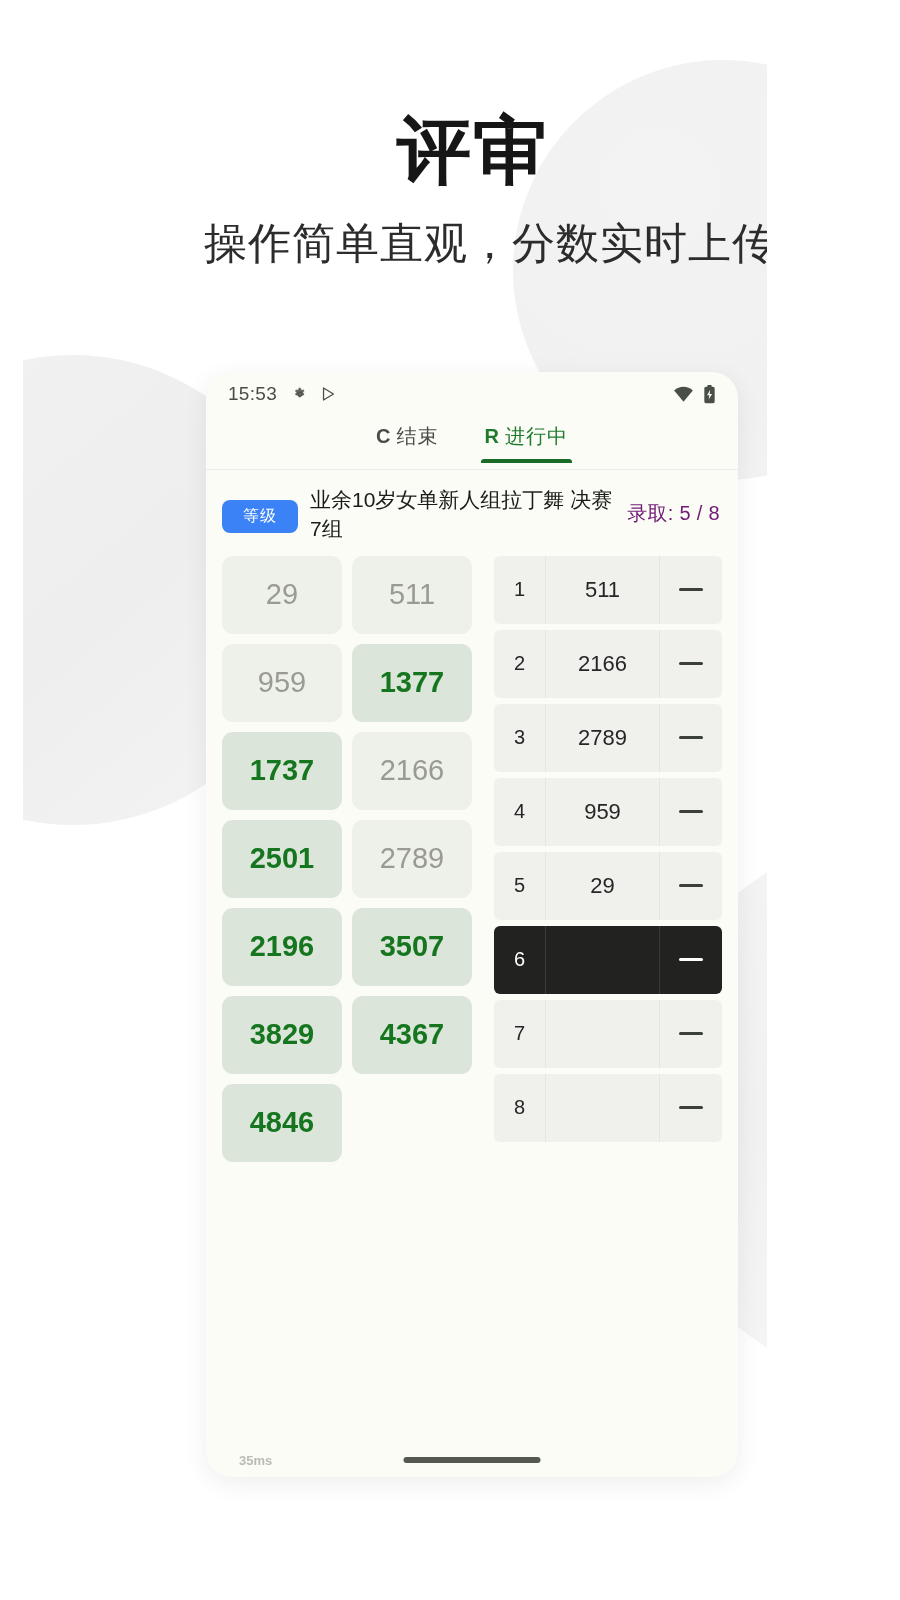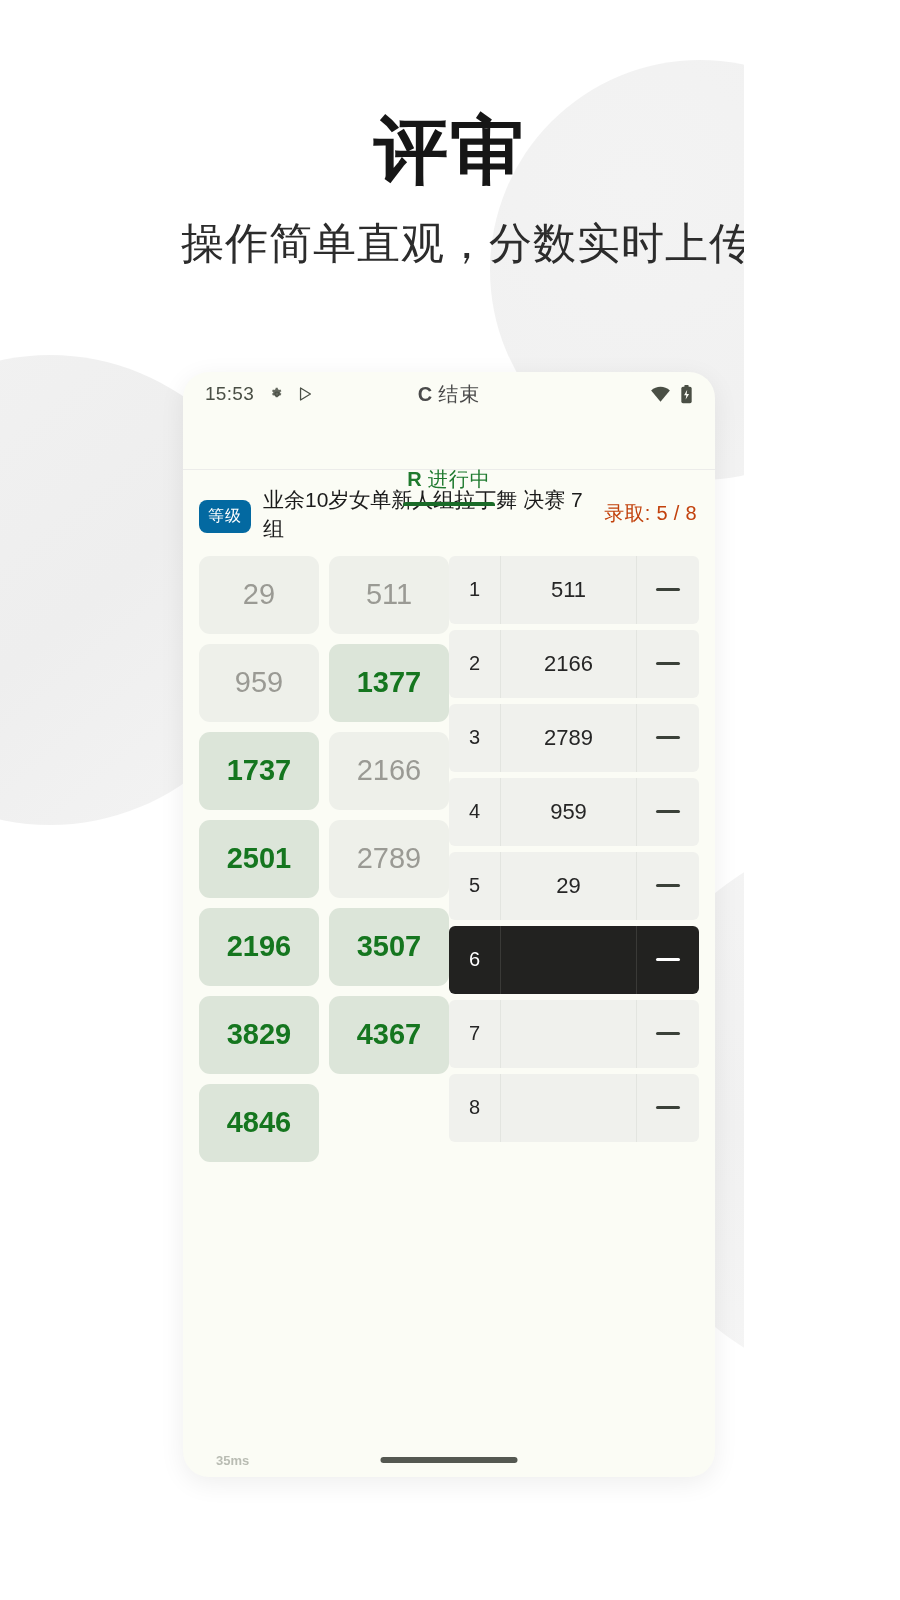--- a/index.html
+++ b/index.html
@@ -1,21 +1,21 @@
 <!DOCTYPE html>
 <html><head>
 <meta charset="utf-8">
 <style>
   * { margin:0; padding:0; box-sizing:border-box; }
   html,body {
     width:900px; height:1600px;
     font-family:"Liberation Sans","DejaVu Sans",sans-serif;
     background:#ffffff; overflow:hidden;
   }
-  #root { position:relative; width:744px; height:1600px; background:#ffffff; overflow:hidden; }
+  #root { position:relative; width:744px; height:1600px; background:#ffffff; overflow:hidden;margin-left:23px; }
 
   
   .blob { position:absolute; border-radius:50%; pointer-events:none; }
   .blob-tr {
     width:420px; height:420px; left:490px; top:60px;
     background:radial-gradient(circle at 35% 30%, #f3f3f3 0%, #f1f1f1 60%, #f4f4f4 100%);
   }
   .blob-l {
     width:470px; height:470px; left:-185px; top:355px;
     background:linear-gradient(140deg,#f2f2f2 0%,#eeeeee 55%,#f4f4f4 100%);
@@ -61,42 +61,42 @@
   .hamburger span { display:block; height:3px; background:#222; border-radius:2px; }
   .appbar-title { margin-left:26px; font-size:30px; color:#1c1c1c; font-weight:400; letter-spacing:.5px; }
   .appbar-spacer { flex:1; }
   .appbar-meta { font-size:20px; color:#2a2a2a; letter-spacing:.5px; }
   .appbar-meta .zone { margin-left:13px; }
   .refresh { margin-left:26px; width:28px; height:28px; cursor:pointer; }
 
   
   .tabs {
     height:54px; display:flex; align-items:center; justify-content:center;
-    gap:46px; border-bottom:1px solid #ececea; position:relative;flex-direction:column;
+    gap:46px; border-bottom:1px solid #ececea; position:relative;
   }
   .tab { font-size:20px; color:#4a4a4a; letter-spacing:1px; cursor:pointer; position:relative; padding-bottom:12px; }
   .tab .k { font-weight:700; margin-right:5px; }
   .tab.active { color:#1f7a2e; }
   .tab.active::after {
     content:""; position:absolute; left:-4px; right:-4px; bottom:-1px;
     height:4px; background:#1a6b28; border-radius:3px 3px 0 0;
   }
 
   
   .evt { display:flex; align-items:flex-start; padding:16px 18px 12px 16px; gap:12px; }
   .badge {
     flex:0 0 auto; margin-top:14px;
-    background:#0369a1; color:#fff;
-    font-size:16px; padding:6px 9px; border-radius:8px; letter-spacing:1px;
+    background:#3b82f6; color:#fff;
+    font-size:16px; padding:6px 21px; border-radius:8px; letter-spacing:1px;
   }
   .evt-name { flex:1; font-size:21px; line-height:1.38; color:#1b1b1b; }
-  .evt-quota { flex:0 0 auto; margin-top:14px; font-size:20px; color:#c2410c; white-space:nowrap; letter-spacing:.3px; }
-
-  
-  .content { display:flex; padding:0 16px; }
+  .evt-quota { flex:0 0 auto; margin-top:14px; font-size:20px; color:#701a75; white-space:nowrap; letter-spacing:.3px; }
+
+  
+  .content { display:flex; padding:0 16px; gap:22px; }
 
   
   .tilegrid { display:flex; flex-wrap:wrap; gap:10px; width:250px; align-content:flex-start; }
   .tile {
     width:120px; height:78px; border-radius:11px;
     display:flex; align-items:center; justify-content:center;
     font-size:29px; cursor:pointer; user-select:none;
   }
   .tile.off { background:#eef0ea; color:#9a9a94; font-weight:400; }
   .tile.on  { background:#dce5d9; color:#15761f; font-weight:700; }

